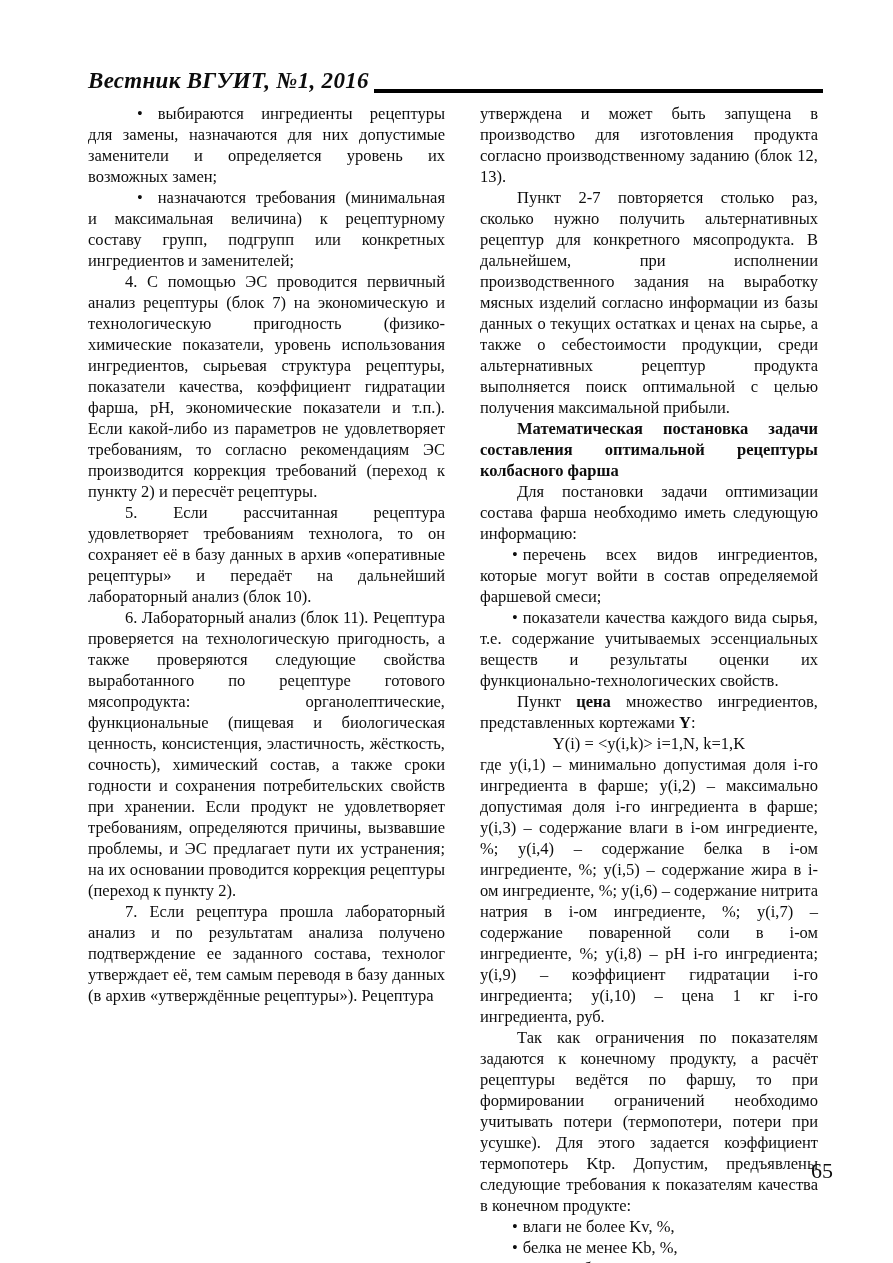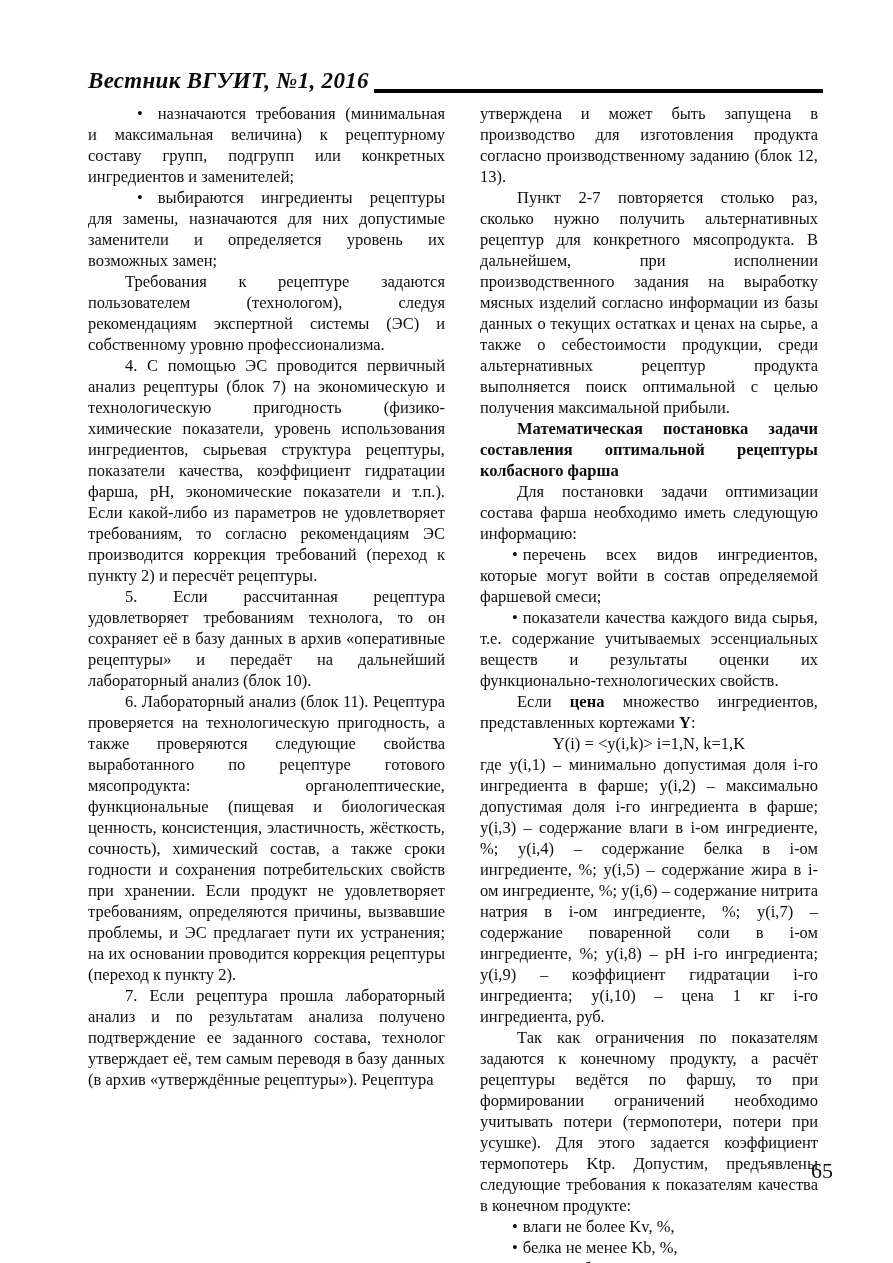--- a/index.html
+++ b/index.html
@@ -60,37 +60,36 @@
 <div class="page">
 
   <div class="header">
     <span class="header-title">Вестник ВГУИТ, №1, 2016</span>
     <span class="header-rule"></span>
   </div>
 
   <div class="columns">
 
     <div class="col col-left">
+      <p class="para bullet-l"><span class="blt">•</span><span>выбираются ингредиенты рецептуры для замены, назначаются для них допустимые заменители и определяется уровень их возможных замен;</span></p>
       <p class="para bullet-l"><span class="blt">•</span><span>назначаются требования (минимальная и максимальная величина) к рецептурному составу групп, подгрупп или конкретных ингредиентов и заменителей;</span></p>
-      <p class="para bullet-l"><span class="blt">•</span><span>выбираются ингредиенты рецептуры для замены, назначаются для них допустимые заменители и определяется уровень их возможных замен;</span></p>
-      <p class="para indent">Требования к рецептуре задаются пользователем (технологом), следуя рекомендациям экспертной системы (ЭС) и собственному уровню профессионализма.</p>
       <p class="para indent">4. С помощью ЭС проводится первичный анализ рецептуры (блок 7) на экономическую и технологическую пригодность (физико-химические показатели, уровень использования ингредиентов, сырьевая структура рецептуры, показатели качества, коэффициент гидратации фарша, pH, экономические показатели и т.п.). Если какой-либо из параметров не удовлетворяет требованиям, то согласно рекомендациям ЭС производится коррекция требований (переход к пункту 2) и пересчёт рецептуры.</p>
       <p class="para indent">5. Если рассчитанная рецептура удовлетворяет требованиям технолога, то он сохраняет её в базу данных в архив «оперативные рецептуры» и передаёт на дальнейший лабораторный анализ (блок 10).</p>
       <p class="para indent">6. Лабораторный анализ (блок 11). Рецептура проверяется на технологическую пригодность, а также проверяются следующие свойства выработанного по рецептуре готового мясопродукта: органолептические, функциональные (пищевая и биологическая ценность, консистенция, эластичность, жёсткость, сочность), химический состав, а также сроки годности и сохранения потребительских свойств при хранении. Если продукт не удовлетворяет требованиям, определяются причины, вызвавшие проблемы, и ЭС предлагает пути их устранения; на их основании проводится коррекция рецептуры (переход к пункту 2).</p>
       <p class="para indent">7. Если рецептура прошла лабораторный анализ и по результатам анализа получено подтверждение ее заданного состава, технолог утверждает её, тем самым переводя в базу данных (в архив «утверждённые рецептуры»). Рецептура</p>
     </div>
 
     <div class="col col-right">
       <p class="para">утверждена и может быть запущена в производство для изготовления продукта согласно производственному заданию (блок 12, 13).</p>
       <p class="para indent">Пункт 2-7 повторяется столько раз, сколько нужно получить альтернативных рецептур для конкретного мясопродукта. В дальнейшем, при исполнении производственного задания на выработку мясных изделий согласно информации из базы данных о текущих остатках и ценах на сырье, а также о себестоимости продукции, среди альтернативных рецептур продукта выполняется поиск оптимальной с целью получения максимальной прибыли.</p>
       <p class="para indent bold">Математическая постановка задачи составления оптимальной рецептуры колбасного фарша</p>
       <p class="para indent">Для постановки задачи оптимизации состава фарша необходимо иметь следующую информацию:</p>
       <p class="para bullet-r"><span class="blt">•</span><span>перечень всех видов ингредиентов, которые могут войти в состав определяемой фаршевой смеси;</span></p>
       <p class="para bullet-r"><span class="blt">•</span><span>показатели качества каждого вида сырья, т.е. содержание учитываемых эссенциальных веществ и результаты оценки их функционально-технологических свойств.</span></p>
-      <p class="para indent"><span>Если </span><span class="bold">цена</span><span> множество ингредиентов, представленных кортежами </span><span class="bold">Y</span><span>:</span></p>
+      <p class="para indent"><span>Пункт </span><span class="bold">цена</span><span> множество ингредиентов, представленных кортежами </span><span class="bold">Y</span><span>:</span></p>
       <p class="para formula">Y(i) = &lt;y(i,k)&gt; i=1,N,  k=1,K</p>
       <p class="para">где y(i,1) – минимально допустимая доля i-го ингредиента в фарше; y(i,2) – максимально допустимая доля i-го ингредиента в фарше; y(i,3) – содержание влаги в i-ом ингредиенте, %; y(i,4) – содержание белка в i-ом ингредиенте, %; y(i,5) – содержание жира в i-ом ингредиенте, %; y(i,6) – содержание нитрита натрия в i-ом ингредиенте, %; y(i,7) – содержание поваренной соли в i-ом ингредиенте, %; y(i,8) – pH i-го ингредиента; y(i,9) – коэффициент гидратации i-го ингредиента; y(i,10) – цена 1 кг i-го ингредиента, руб.</p>
       <p class="para indent">Так как ограничения по показателям задаются к конечному продукту, а расчёт рецептуры ведётся по фаршу, то при формировании ограничений необходимо учитывать потери (термопотери, потери при усушке). Для этого задается коэффициент термопотерь Ktp. Допустим, предъявлены следующие требования к показателям качества в конечном продукте:</p>
       <p class="para bullet-r"><span class="blt">•</span><span>влаги не более Kv, %,</span></p>
       <p class="para bullet-r tight"><span class="blt">•</span><span>белка не менее Kb, %,</span></p>
       <p class="para bullet-r tight"><span class="blt">•</span><span>жира не более Kj, %,</span></p>
 
     </div>
 
   </div>

